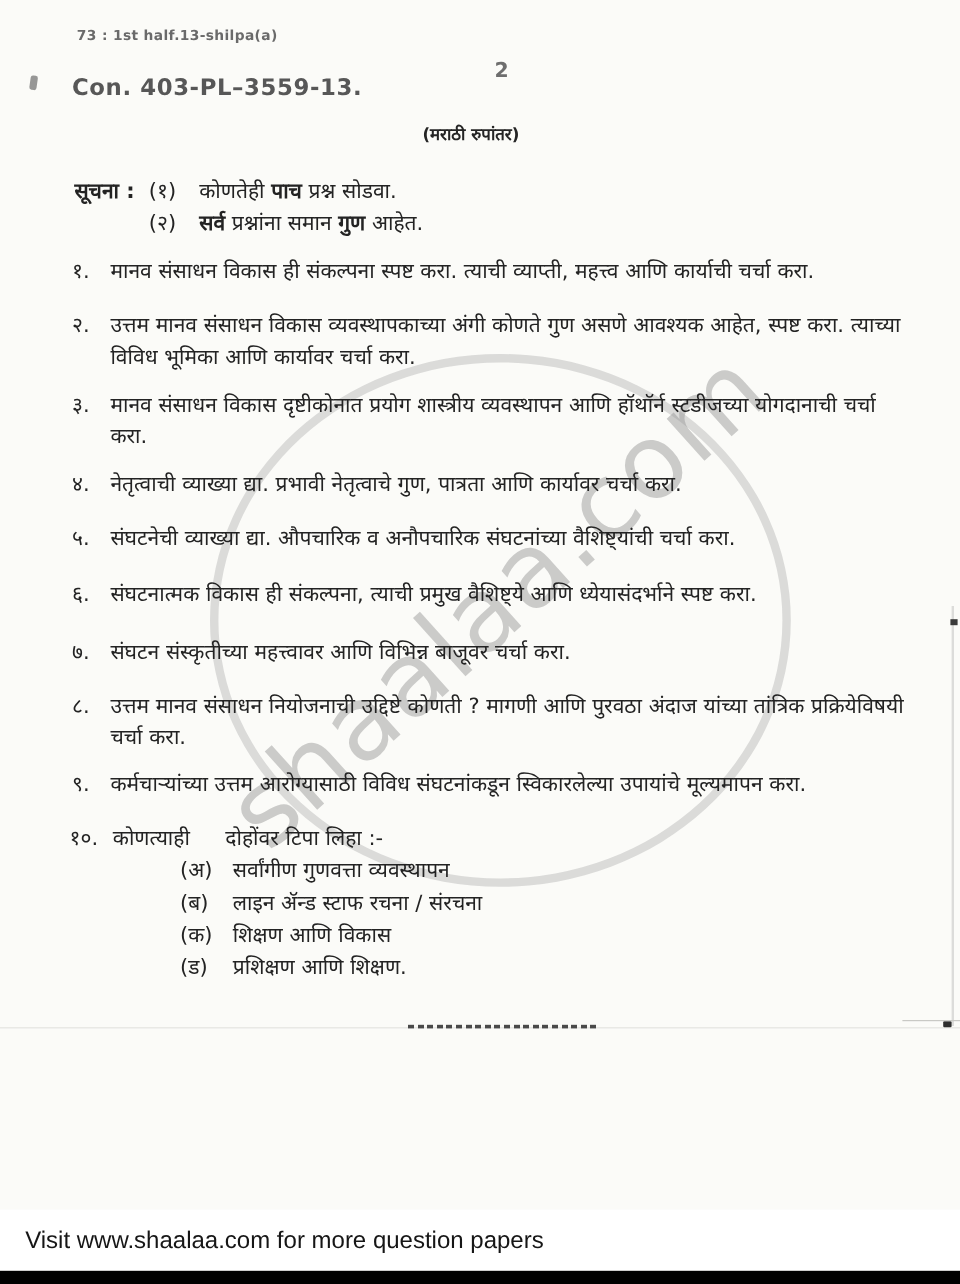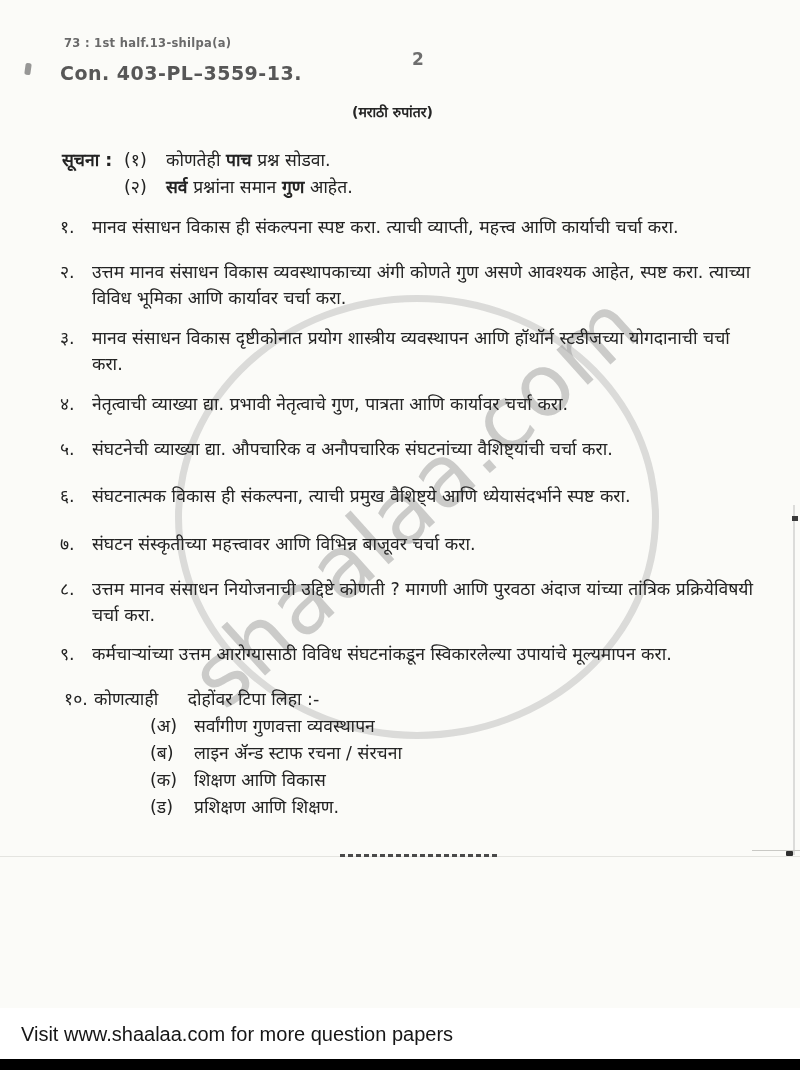--- a/index.html
+++ b/index.html
@@ -5,21 +5,21 @@
   html,body { margin:0; padding:0; }
   body { width:800px; height:1070px; background:#ffffff; font-family:"DejaVu Sans", sans-serif; }
 
   .sheet {
     position:relative; width:800px; height:1070px;
     background:#fbfbf8; overflow:hidden;
   }
 
   
   .scan-note {
-    position:absolute; left:64px; top:36px;
+    position:absolute; left:64px; top:22px;
     font-size:11.5px; font-weight:bold; color:#6a6a6a; letter-spacing:0.3px;
   }
   .paper-code {
     position:absolute; left:60px; top:62px;
     font-size:19px; font-weight:bold; color:#575757; letter-spacing:0.5px;
   }
   .page-number {
     position:absolute; left:412px; top:49px;
     font-size:17px; font-weight:bold; color:#6e6e6e;
   }
@@ -37,21 +37,21 @@
   .instr-num { width:42px; flex-shrink:0; margin-left:0; }
   .instr-indent { width:62px; flex-shrink:0; }
   .instr-text b { font-weight:bold; }
 
   
   .q-row { position:absolute; left:60px; display:flex; color:#232323; }
   .q-num { width:32px; flex-shrink:0; font-size:17.5px; line-height:26px; }
   .q-text { width:668px; font-size:17.5px; line-height:26px; }
 
   .q10 { position:absolute; left:58px; top:686px; color:#232323; font-size:17.5px; line-height:27px; }
-  .q10-head { display:flex;text-align:center; }
+  .q10-head { display:flex; }
   .q10-num { width:36px; flex-shrink:0; }
   .q10-head b { font-weight:normal;margin-left:24px; }
   .sub-item { display:flex; margin-left:92px; }
   .sub-label { width:44px; flex-shrink:0; }
 
   
   .faint-rule { position:absolute; left:0; top:856px; width:800px; height:1px; background:#e4e4e0; }
   .dashed-line {
     position:absolute; left:340px; top:854px; width:158px; height:3px;
     background:repeating-linear-gradient(90deg,#4a4a4a 0 5px, transparent 5px 8px);

